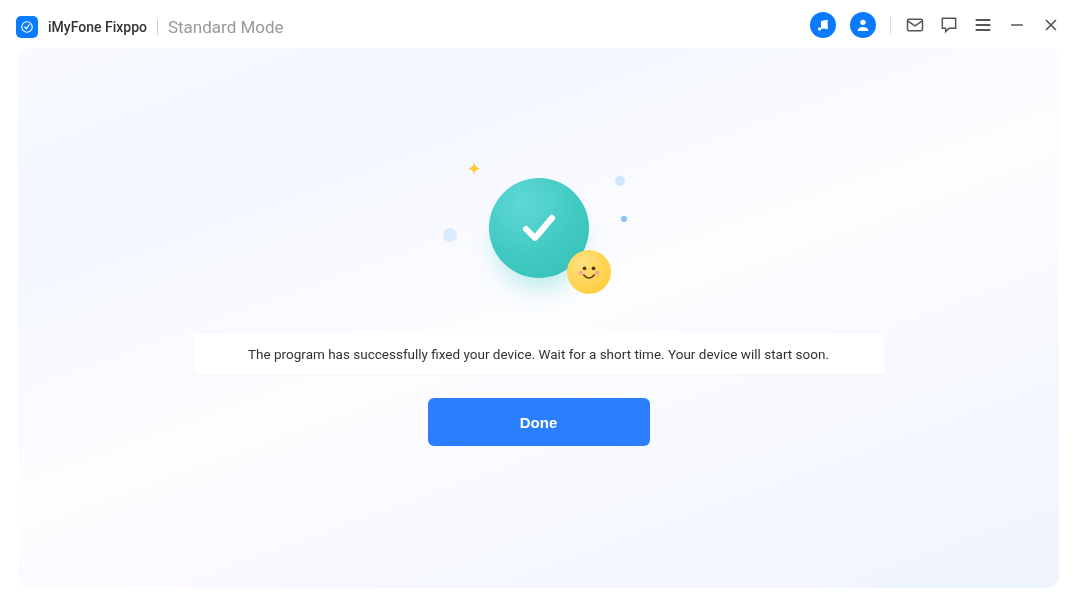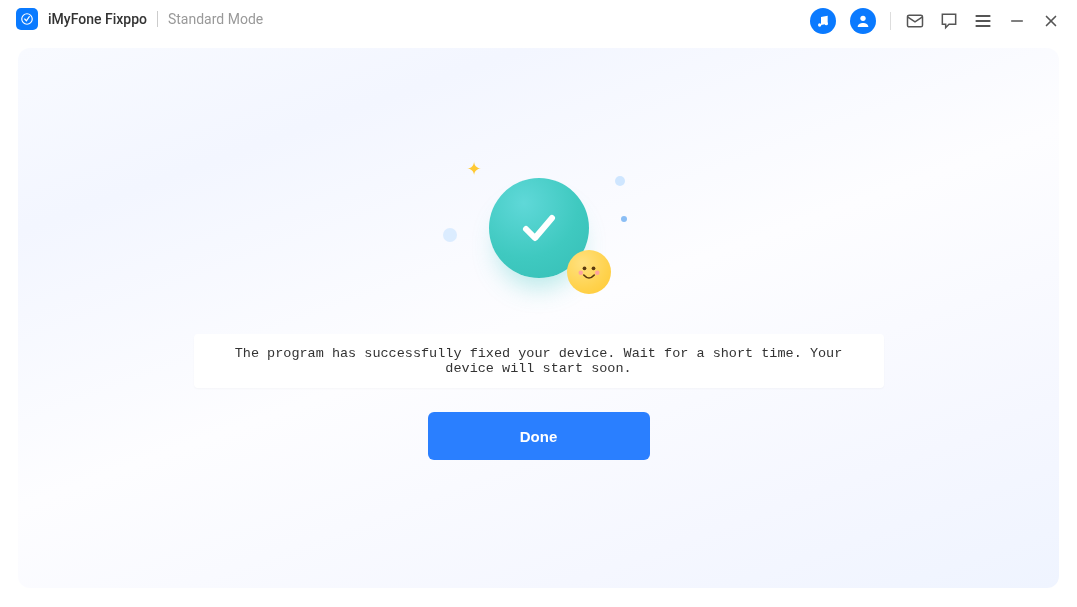--- a/index.html
+++ b/index.html
@@ -10,23 +10,23 @@
     body {
       width: 1077px;
       height: 607px;
       background: #ffffff;
       font-family: -apple-system, BlinkMacSystemFont, "Segoe UI", Roboto, Arial, sans-serif;
       overflow: hidden;
       position: relative;
     }
     .header {
       display: flex;
-      align-items: flex-start;
+      align-items: flex-end;
       justify-content: space-between;
-      padding: 8px 16px;
+      padding: 0 16px;
       height: 38px;
     }
     .header-left {
       display: flex;
       align-items: center;
       gap: 10px;
     }
     .logo {
       width: 22px;
       height: 22px;
@@ -44,21 +44,21 @@
       font-size: 14px;
       color: #333;
       font-weight: 500;
     }
     .header-divider {
       width: 1px;
       height: 16px;
       background: #ccc;
     }
     .mode-label {
-      font-size: 14px;
+      font-size: 17px;
       color: #999;
     }
     .header-right {
       display: flex;
       align-items: center;
       gap: 14px;
     }
     .icon-circle {
       width: 26px;
       height: 26px;
@@ -154,21 +154,20 @@
     .message-box {
       margin-top: 36px;
       width: 690px;
       background: #ffffff;
       padding: 12px 24px;
       text-align: center;
       font-size: 13.5px;
       color: #333;
       border-radius: 4px;
       box-shadow: 0 1px 2px rgba(0,0,0,0.03);
-      font-family: Liberation Mono, monospace;
     }
     .done-button {
       margin-top: 24px;
       width: 222px;
       height: 48px;
       background: #2a7fff;
       border: none;
       border-radius: 6px;
       color: #fff;
       font-size: 15px;

